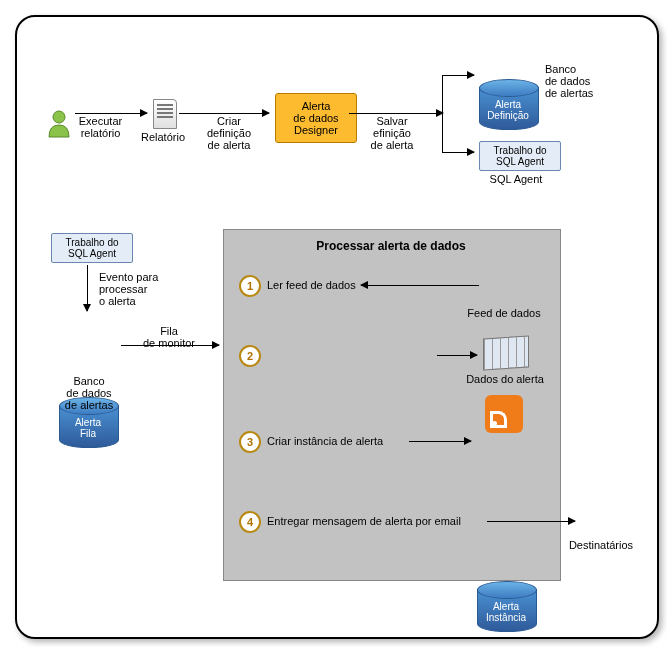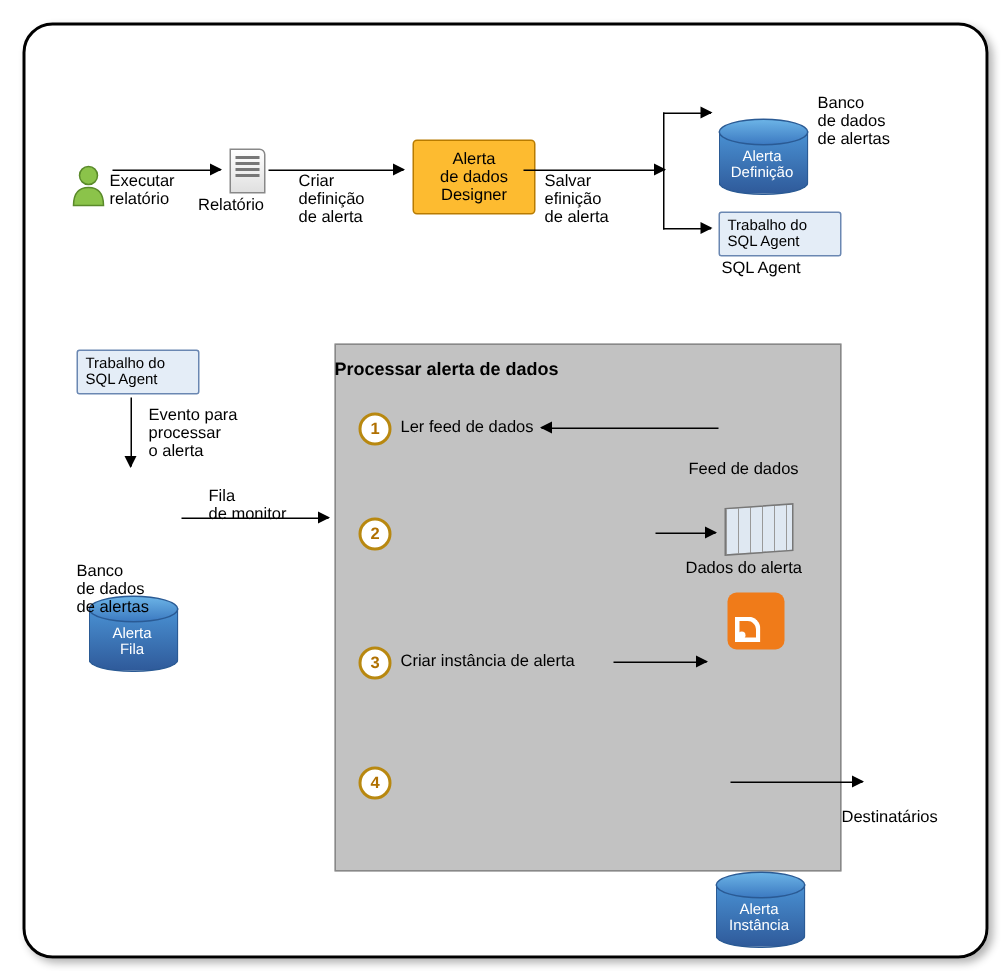--- a/index.html
+++ b/index.html
@@ -11,21 +11,21 @@
   }
   .container {
     width: 640px;
     height: 620px;
     border: 2px solid #000;
     border-radius: 20px;
     position: relative;
     box-shadow: 3px 3px 6px rgba(0,0,0,0.3);
   }
   .abs { position: absolute; }
-  .center { text-align: left; }
+  .center { text-align: center; }
   .doc-icon {
     width: 22px; height: 28px;
     background: linear-gradient(#fff,#e0e0e0);
     border:1px solid #888;
     position:relative;
     border-radius:0 4px 0 0;
   }
   .doc-icon::before{
     content:""; position:absolute; top:4px; left:3px; right:3px; height:2px; background:#777;
     box-shadow: 0 4px 0 #777, 0 8px 0 #777, 0 12px 0 #777;
@@ -38,21 +38,21 @@
     text-align:center;
     font-size:11px;
   }
   .db {
     width:58px; height:50px; position:relative;
   }
   .db .top { width:58px; height:16px; border-radius:50%; background:linear-gradient(#6bb3e6,#3d7bc2); border:1px solid #2a5a94; position:absolute; top:0;}
   .db .body { width:58px; height:42px; background:linear-gradient(#4a92d4,#2f5a9a); border:1px solid #2a5a94; border-top:none; border-radius:0 0 29px 29px/0 0 8px 8px; position:absolute; top:8px;}
   .db .lbl { position:absolute; top:20px; width:100%; text-align:center; color:#fff; font-size:10px; line-height:11px;}
   .small-box {
-    border:1px solid #6a87b2; background:#e4edf7; padding:3px 5px; font-size:10px; text-align:left; border-radius:2px;
+    border:1px solid #6a87b2; background:#e4edf7; padding:3px 5px; font-size:10px; text-align:center; border-radius:2px;
   }
   .gray-panel {
     background:#c2c2c2; border:1px solid #888;
   }
   .circle-num {
     width:18px; height:18px; border-radius:50%; border:2px solid #b88810; background:#fff; color:#b07000; font-weight:bold; font-size:11px; text-align:center; line-height:18px;
   }
   .rss-icon {
     width:38px; height:38px; background:#f07b19; border-radius:6px; position:relative;
   }
@@ -163,18 +163,19 @@
   <div class="abs" style="left:250px; top:418px;">Criar instância de alerta</div>
   <div class="abs arrow-r" style="left:392px; top:424px; width:62px;"></div>
   <div class="abs db" style="left:460px; top:396px;">
     <div class="body"></div>
       <div class="top"></div>
     <div class="lbl" style="white-space:pre-line;">Alerta
 Instância</div>
   </div>
 
   <div class="abs circle-num" style="left:222px; top:494px;">4</div>
+  <div class="abs" style="left:250px; top:498px;">Entregar mensagem de alerta por email</div>
   <div class="abs arrow-r" style="left:470px; top:504px; width:88px;"></div>
 
   <div class="abs center" style="left:544px; top:522px; width:80px;">Destinatários</div>
 
 
 </div>
 
 </body></html>

